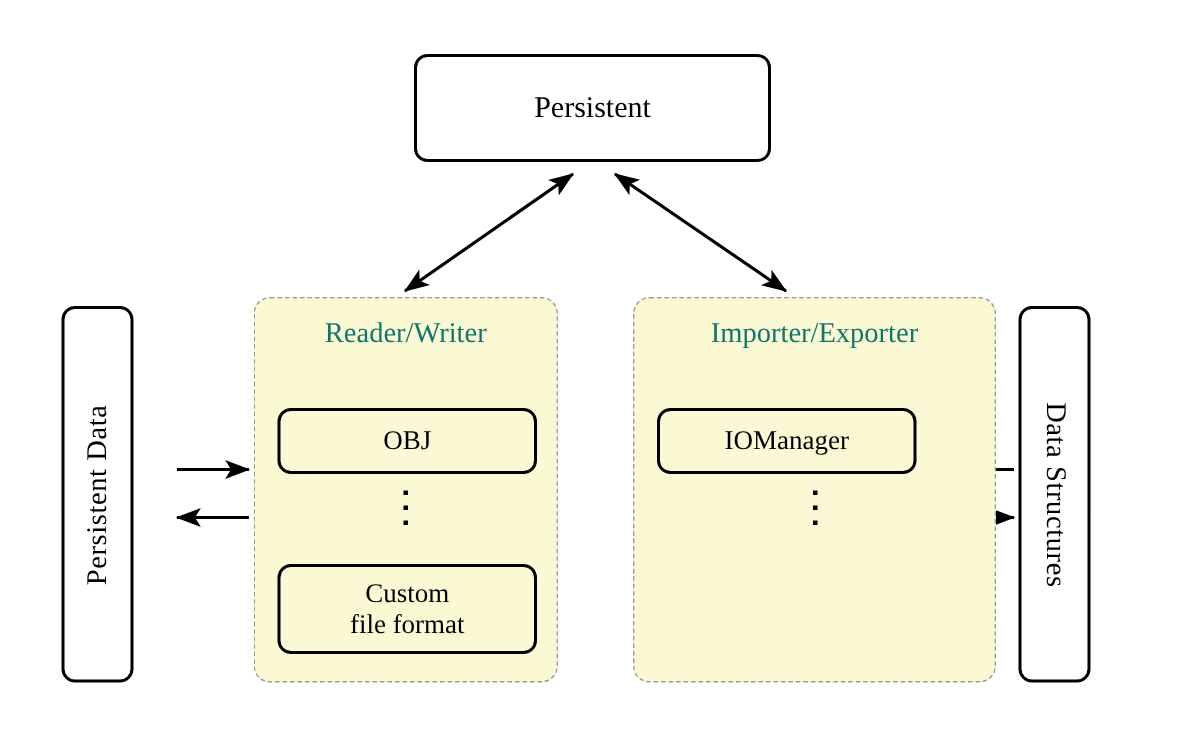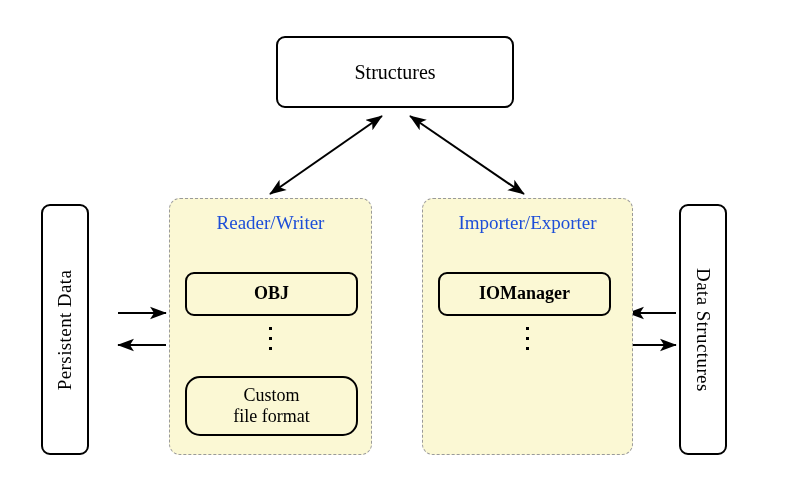--- a/index.html
+++ b/index.html
@@ -85,31 +85,31 @@
   }
   #group-readerwriter {
     left: 169px;
     top: 198px;
     width: 203px;
     height: 257px;
   }
   #group-importerexporter {
     left: 422px;
     top: 198px;
-    width: 211px;
+    width: 242px;
     height: 257px;
   }
   .group-title {
     position: absolute;
     left: 0;
     right: 0;
     top: 13px;
     text-align: center;
     font-size: 19px;
-    color: #1d4ed8;
+    color: #0f766e;
     white-space: nowrap;
   }
 
   
   .item {
     position: absolute;
     box-sizing: border-box;
     border: 2.5px solid #000000;
     border-radius: 9px;
     background: #fbf8d4;
@@ -119,28 +119,26 @@
     text-align: center;
     font-size: 18px;
     color: #000000;
     line-height: 1.18;
   }
   .item.top {
     left: 15px;
     top: 73px;
     width: 173px;
     height: 44px;
-    font-weight: bold;
   }
   .item.bottom {
     left: 15px;
     top: 177px;
     width: 173px;
     height: 60px;
-    border-radius: 15px;
   }
 
   
   .vdots {
     position: absolute;
     left: 0;
     right: 0;
     top: 128px;
     display: flex;
     flex-direction: column;
@@ -176,21 +174,21 @@
     <line x1="118" y1="313" x2="166" y2="313" stroke="#000000" stroke-width="2.1" marker-end="url(#ah)"></line>
 
     <line x1="166" y1="345" x2="118" y2="345" stroke="#000000" stroke-width="2.1" marker-end="url(#ah)"></line>
 
     <line x1="676" y1="313" x2="628" y2="313" stroke="#000000" stroke-width="2.1" marker-end="url(#ah)"></line>
 
     <line x1="628" y1="345" x2="676" y2="345" stroke="#000000" stroke-width="2.1" marker-end="url(#ah)"></line>
   </svg>
 
   <div class="node white" id="io-manager">
-    <span>Structures</span>
+    <span>Persistent</span>
   </div>
 
   <div class="node white side-block" id="persistent-data">
     <span class="vtext up">Persistent Data</span>
   </div>
 
   <div class="node white side-block" id="data-structures">
     <span class="vtext down">Data Structures</span>
   </div>
 

